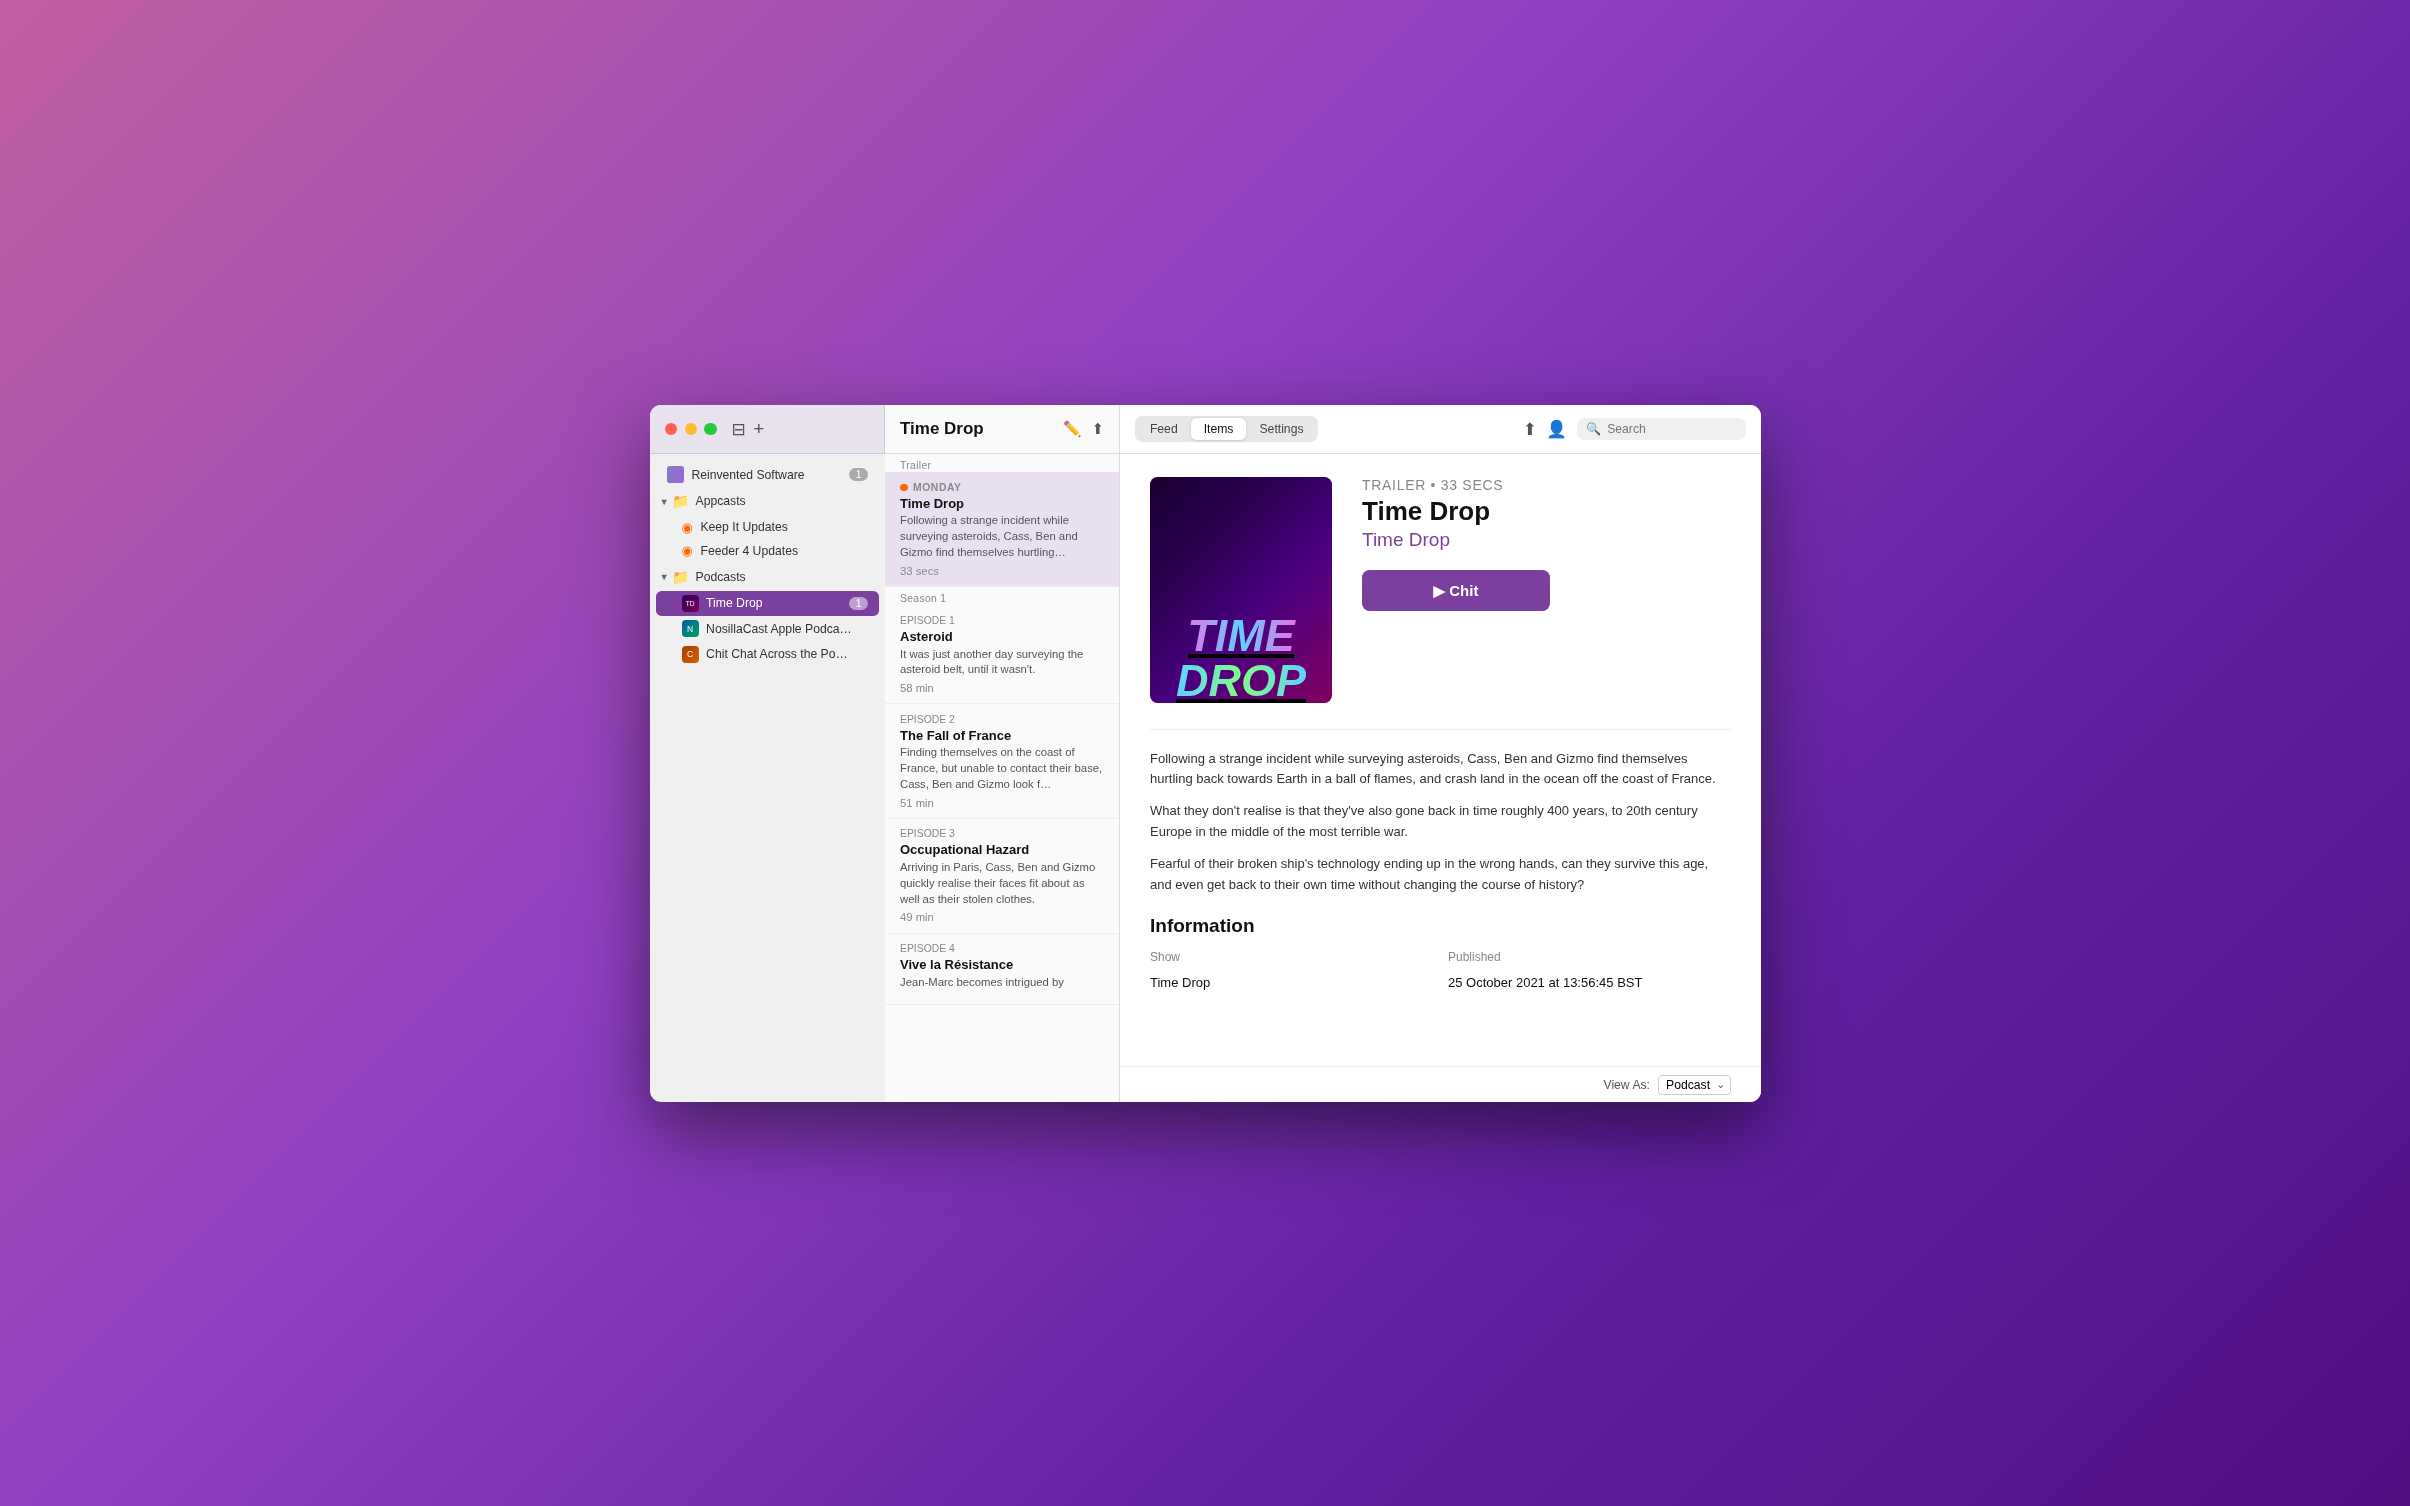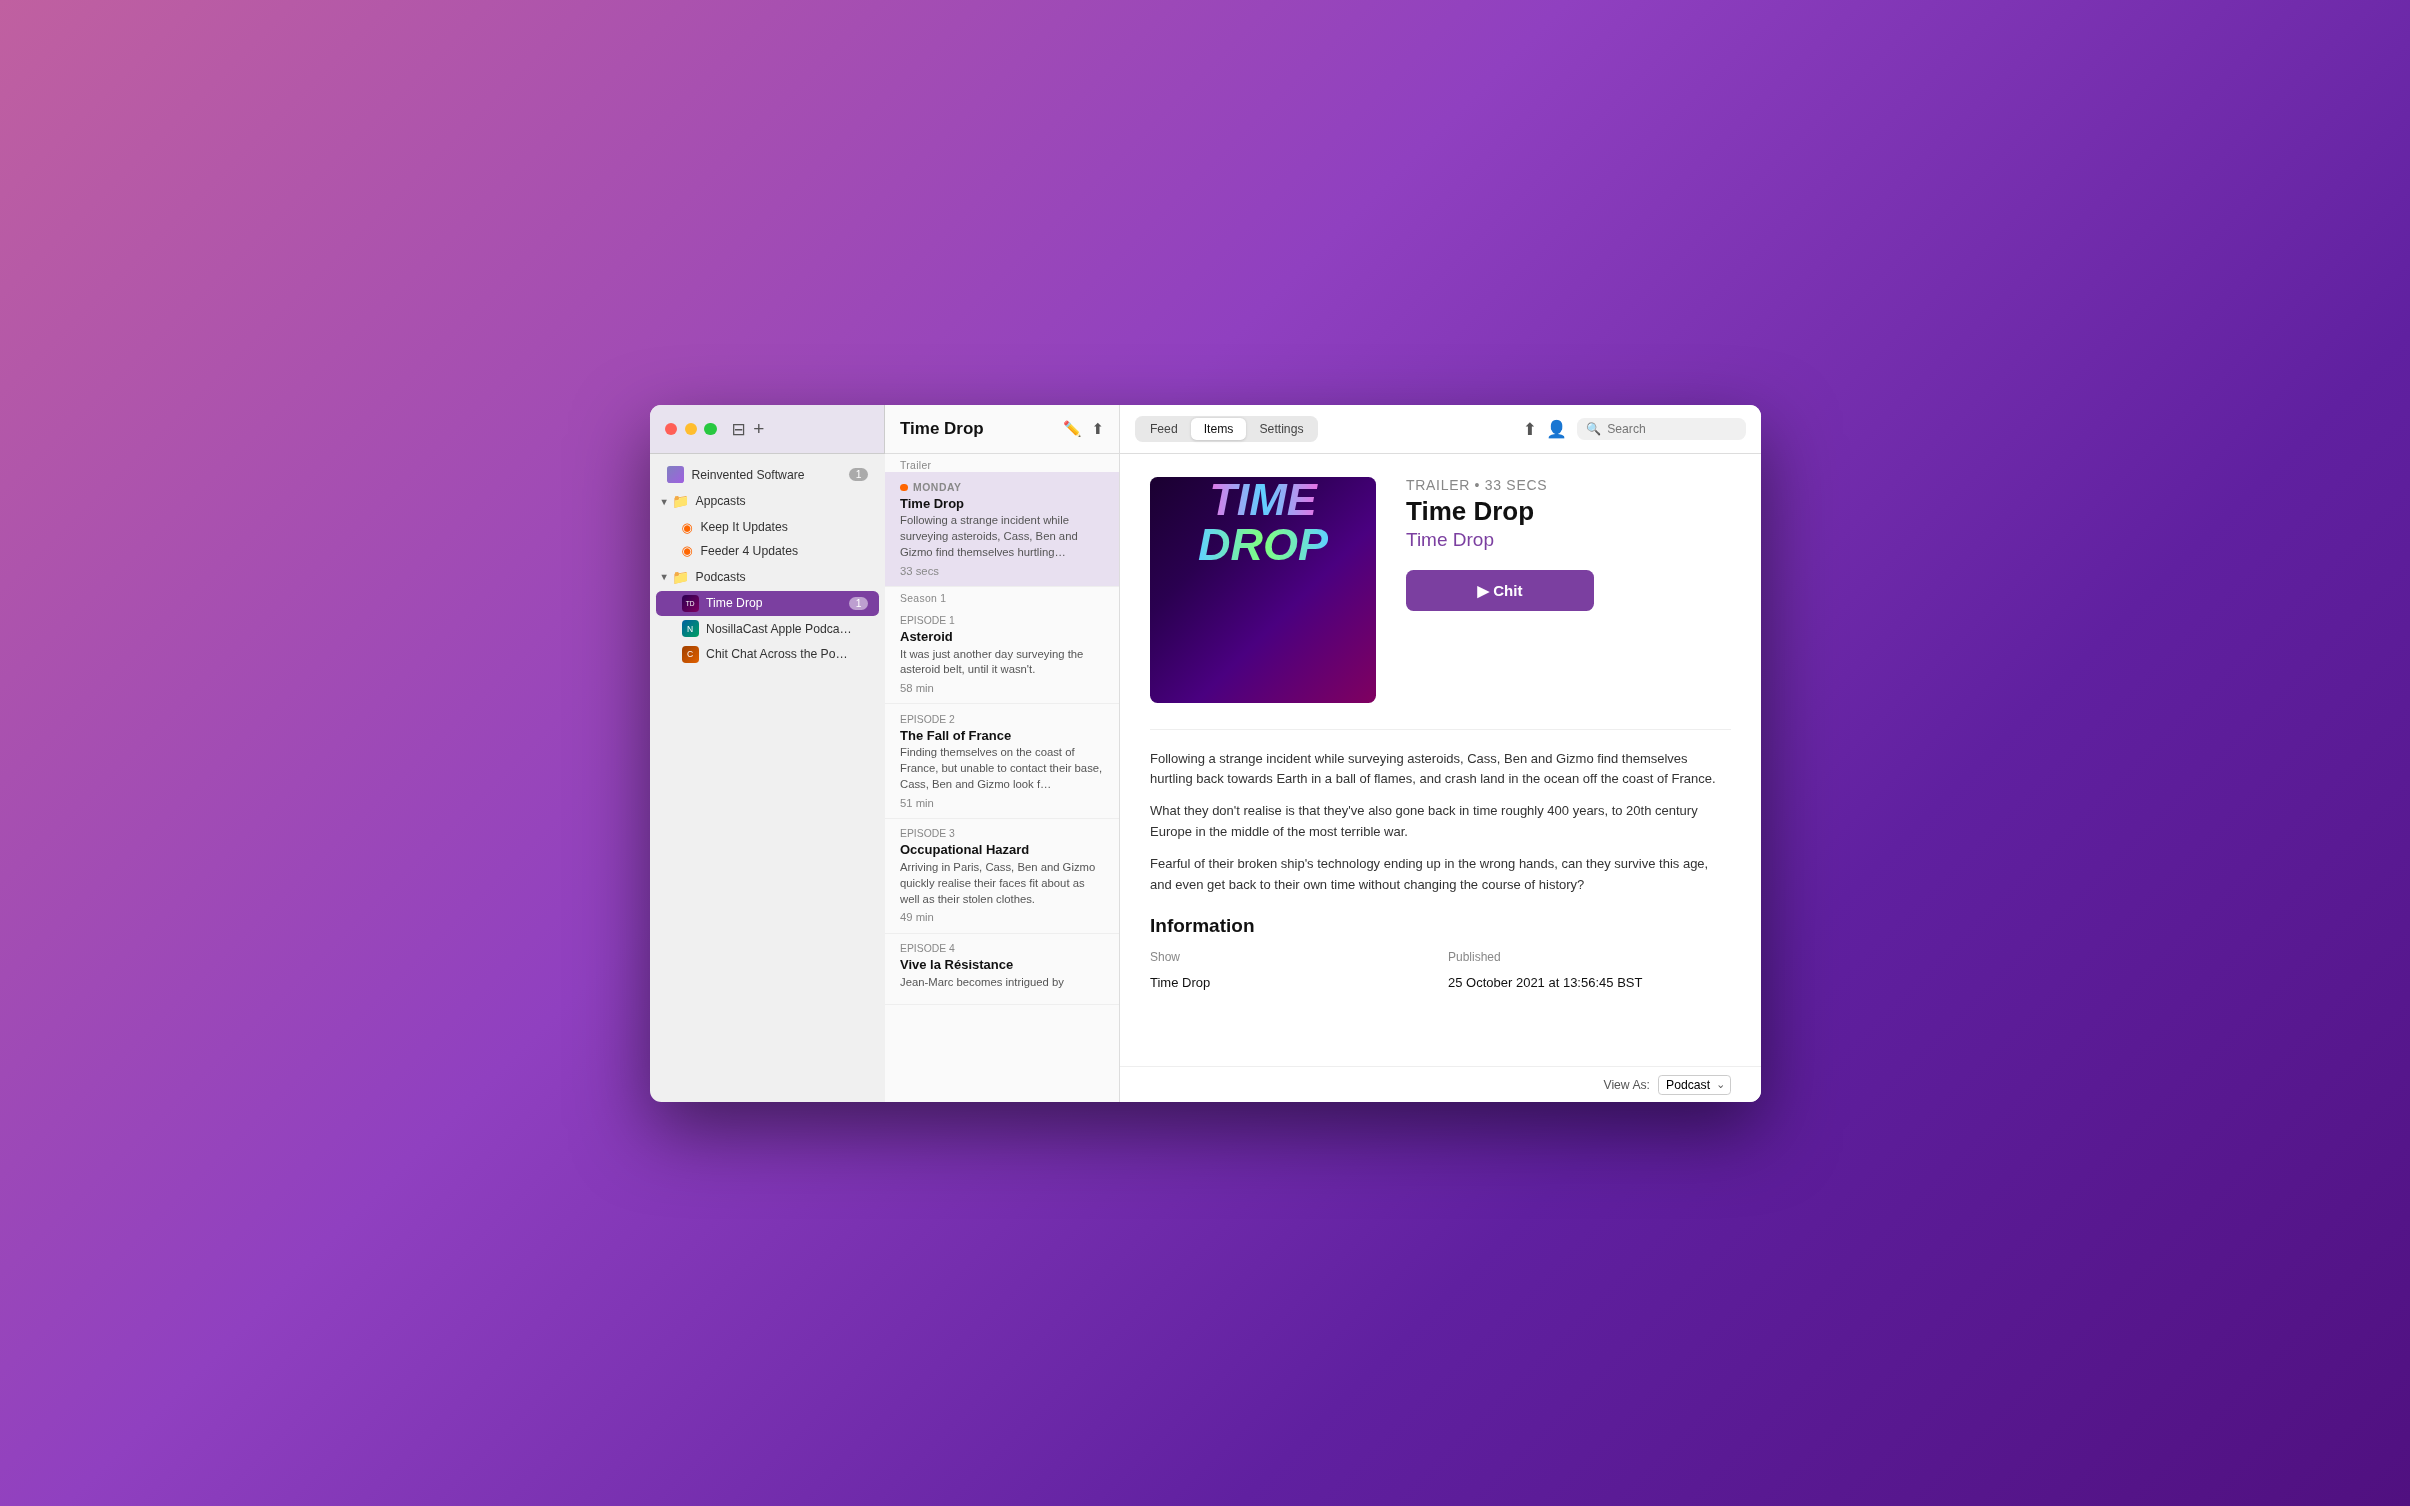--- a/index.html
+++ b/index.html
@@ -273,29 +273,30 @@
       overflow-y: auto;
       padding: 22.6px 30px;
     }
     .episode-hero {
       display: flex;
       gap: 30px;
       margin-bottom: 26px;
       align-items: flex-start;
     }
     .episode-artwork {
-      width: 226px;
+      width: 182px;
       height: 226px;
       border-radius: 7.5px;
       flex-shrink: 0;
       background: linear-gradient(135deg, #1a0030 0%, #2a0050 30%, #4a0080 60%, #800060 100%);
       display: flex;
-      align-items: flex-start;
+      align-items: flex-end;
       justify-content: center;
       overflow: hidden;
+      text-decoration: underline;
     }
     .artwork-text {
       text-align: center;
       font-size: 45px;
       font-weight: 900;
       font-style: italic;
       color: transparent;
       line-height: 1;
     }
     .artwork-time {

